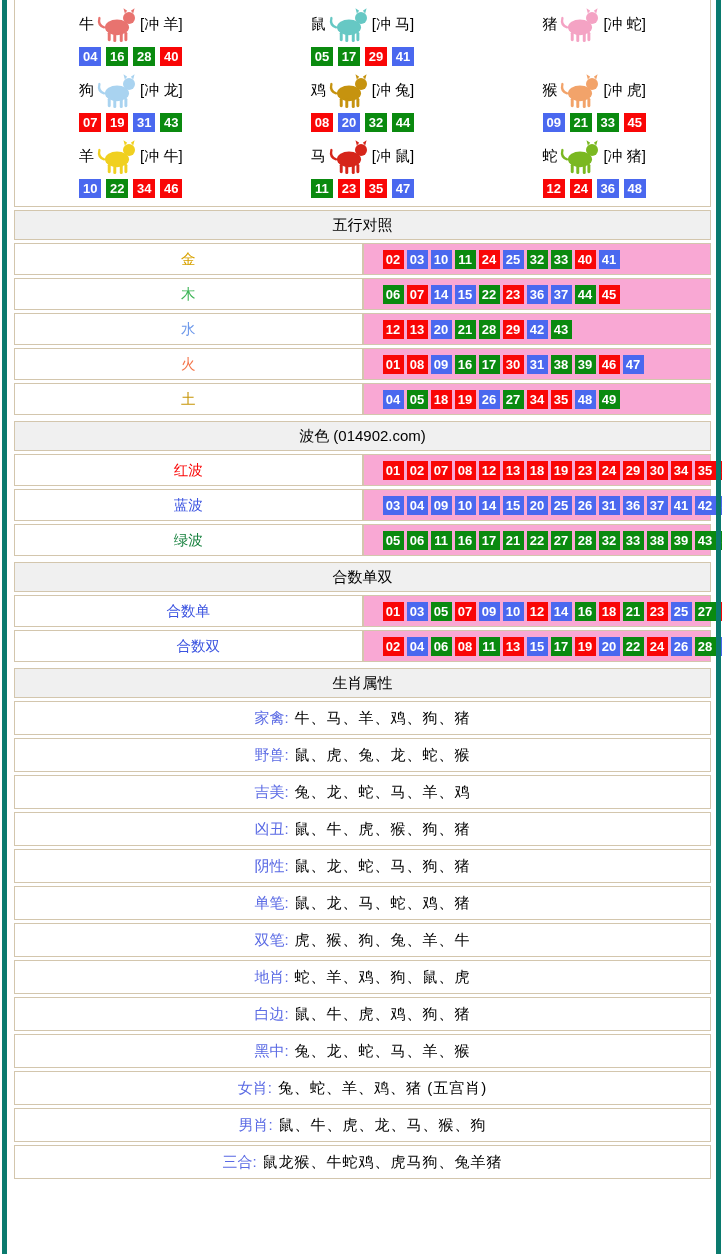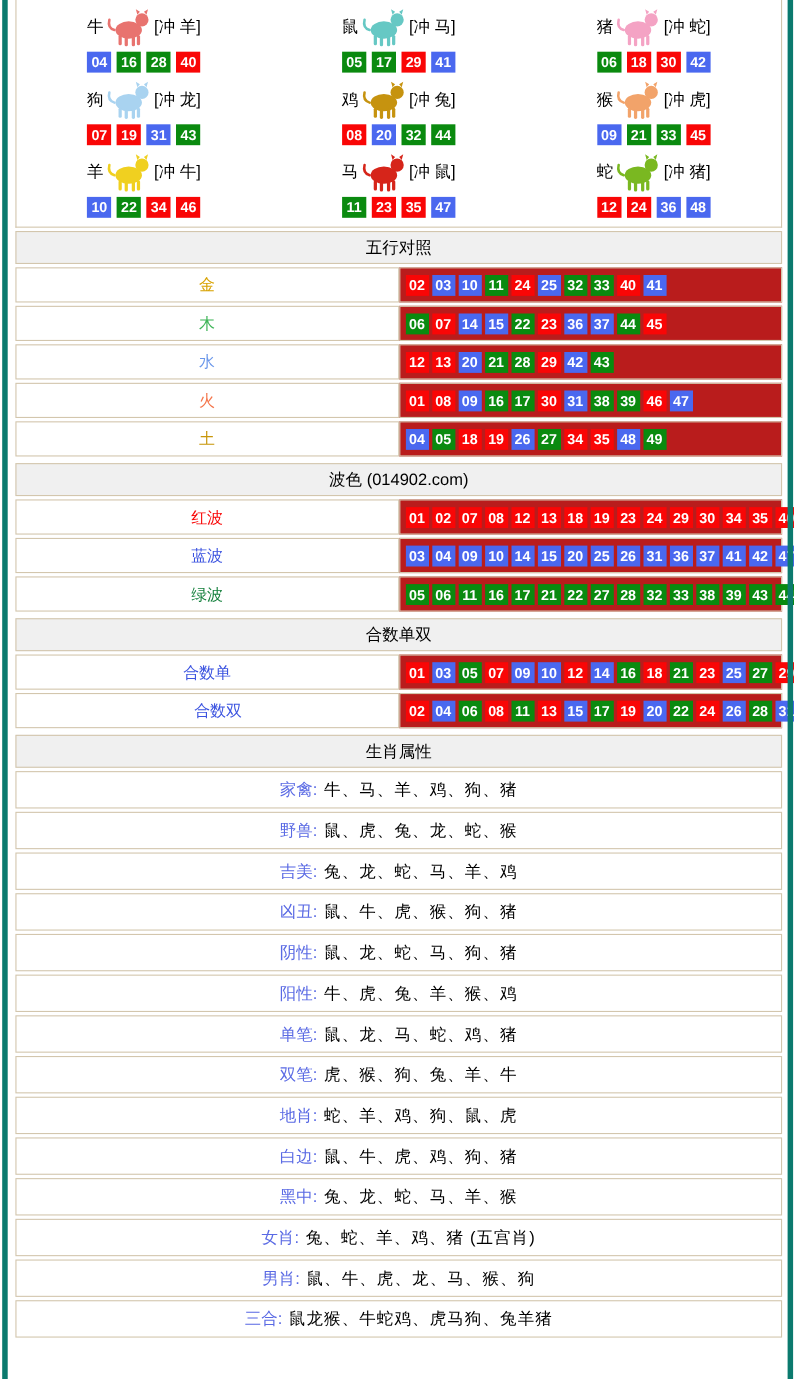--- a/index.html
+++ b/index.html
@@ -16,22 +16,22 @@
   table.sec{width:100%;border-collapse:separate;border-spacing:0 3px;table-layout:fixed;}
   th.hdr{
     background:#f0f0f0;border:1px solid #d3c6ad;height:26px;
     font-weight:normal;font-size:15px;text-align:center;
   }
   td.lbl{
     width:48px;border:1px solid #d3c6ad;background:#fff;text-align:center;
     font-size:14.5px;height:30px;padding:0;
   }
   td.nums{
-    border:1px solid #d3c6ad;background:#b91c1c;text-align:left;
-    padding:0 2px 0 5px;height:30px;vertical-align:middle;white-space:nowrap;
+    border:1px solid #d3c6ad;background:#f9a8d4;text-align:left;
+    padding:0 2px 0 19px;height:30px;vertical-align:middle;white-space:nowrap;
   }
   .ball{
     display:inline-block;width:21px;height:19px;line-height:19px;
     color:#fff;font-weight:bold;font-size:13px;text-align:center;
     margin:0 3px 0 0;vertical-align:middle;
   }
 
   .zodiac-box{
     border:1px solid #d3c6ad;border-top:none;background:#fff;
     display:grid;grid-template-columns:repeat(3,1fr);padding:2px 0 6px 0;
@@ -109,21 +109,20 @@
     <rect x="13" y="28" width="3.2" height="10" rx="1.5" fill="currentColor"></rect>
     <rect x="19" y="29" width="3.2" height="10" rx="1.5" fill="currentColor"></rect>
     <rect x="26" y="29" width="3.2" height="10" rx="1.5" fill="currentColor"></rect>
     <rect x="31" y="28" width="3.2" height="10" rx="1.5" fill="currentColor"></rect>
     <circle cx="36" cy="13" r="6.5" fill="currentColor"></circle>
     <path d="M31.5 8 L30 2.5 34 5 Z M40.5 8 L42 2.5 38 5 Z" fill="currentColor"></path>
   </svg>
 </span>
         <span>[冲 蛇]</span>
       </div>
-      <div class="zballs"><span class="ball" style="background: rgb(10, 138, 15);">06</span><span class="ball" style="background: rgb(249, 6, 6);">18</span><span class="ball" style="background: rgb(249, 6, 6);">30</span><span class="ball" style="background: rgb(74, 104, 239);">42</span></div>
     </div>
     <div class="zcell">
       <div class="ztitle">
         <span>狗</span>
         <span class="zicon" style="color: rgb(169, 211, 240);">
   <svg viewBox="0 0 46 40" width="44" height="37" aria-hidden="true">
     <path d="M9 23 Q2 21 4 13" fill="none" stroke="currentColor" stroke-width="2.5" stroke-linecap="round"></path>
     <ellipse cx="23" cy="23" rx="13" ry="8.5" fill="currentColor"></ellipse>
     <rect x="13" y="28" width="3.2" height="10" rx="1.5" fill="currentColor"></rect>
     <rect x="19" y="29" width="3.2" height="10" rx="1.5" fill="currentColor"></rect>
@@ -312,23 +311,20 @@
     <tr>
           <td class="arow"><span class="alabel" style="color: rgb(90, 106, 228); text-align: right;">吉美:</span><span class="avalue">兔、龙、蛇、马、羊、鸡</span></td>
         </tr>
     <tr>
           <td class="arow"><span class="alabel" style="color: rgb(90, 106, 228);">凶丑:</span><span class="avalue">鼠、牛、虎、猴、狗、猪</span></td>
         </tr>
     <tr>
           <td class="arow"><span class="alabel" style="color: rgb(90, 106, 228);">阴性:</span><span class="avalue">鼠、龙、蛇、马、狗、猪</span></td>
         </tr>
     <tr>
-          <td class="arow"><span class="alabel" style="color: rgb(90, 106, 228);">阳性:</span><span class="avalue">牛、虎、兔、羊、猴、鸡</span></td>
-        </tr>
-    <tr>
           <td class="arow"><span class="alabel" style="color: rgb(90, 106, 228);">单笔:</span><span class="avalue">鼠、龙、马、蛇、鸡、猪</span></td>
         </tr>
     <tr>
           <td class="arow"><span class="alabel" style="color: rgb(90, 106, 228);">双笔:</span><span class="avalue">虎、猴、狗、兔、羊、牛</span></td>
         </tr>
     <tr>
           <td class="arow"><span class="alabel" style="color: rgb(90, 106, 228);">地肖:</span><span class="avalue">蛇、羊、鸡、狗、鼠、虎</span></td>
         </tr>
     <tr>
           <td class="arow"><span class="alabel" style="color: rgb(90, 106, 228);">白边:</span><span class="avalue">鼠、牛、虎、鸡、狗、猪</span></td>

